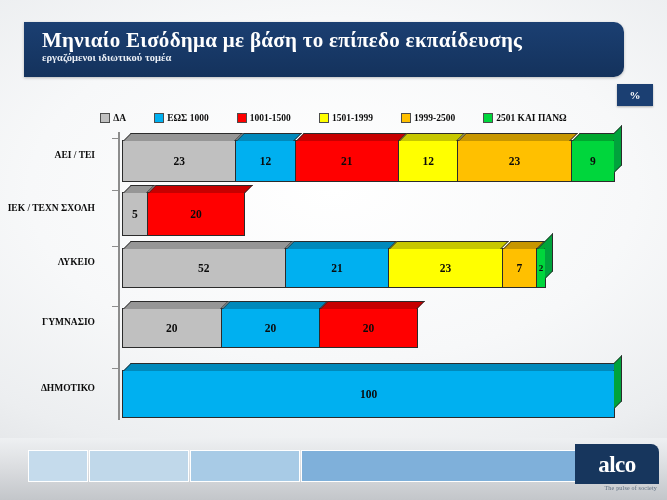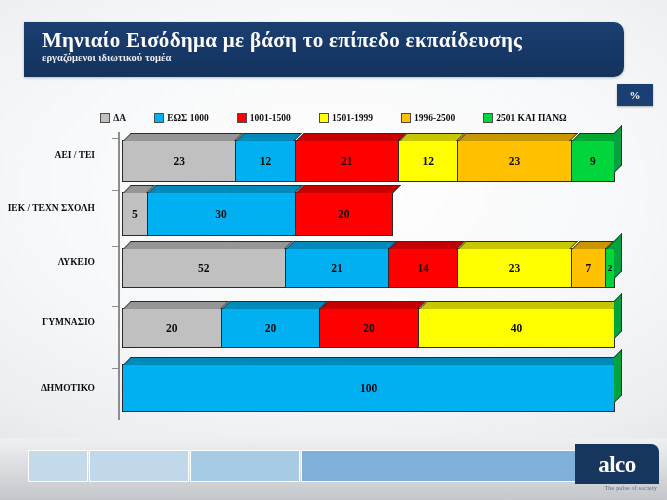--- a/index.html
+++ b/index.html
@@ -125,21 +125,21 @@
     <div class="legend-item">
       <span class="legend-swatch" style="background: rgb(255, 0, 0);"></span>
       <span class="legend-label">1001-1500</span>
     </div>
     <div class="legend-item">
       <span class="legend-swatch" style="background: rgb(255, 255, 0);"></span>
       <span class="legend-label">1501-1999</span>
     </div>
     <div class="legend-item">
       <span class="legend-swatch" style="background: rgb(255, 192, 0);"></span>
-      <span class="legend-label">1996-2500</span>
+      <span class="legend-label">1999-2500</span>
     </div>
     <div class="legend-item">
       <span class="legend-swatch" style="background: rgb(0, 214, 60);"></span>
       <span class="legend-label">2501 ΚΑΙ ΠΑΝΩ</span>
     </div>
   </div>
 
 <div class="chart">
   <div class="axis-line"></div>
   <div id="rows-host">
@@ -172,44 +172,36 @@
           <div class="side3d"></div>
         </div>
       </div>
       <div class="cat-label" style="top: 70px;">ΙΕΚ / ΤΕΧΝ ΣΧΟΛΗ</div>
       <div class="tick" style="top: 58px;"></div>
       <div class="bar-wrap" style="top: 60px; height: 44px;">
         <div class="seg" style="background: rgb(192, 192, 192); width: 24.65px; height: 44px;">
           <div class="top3d" style="background: rgb(150, 150, 150);"></div>
           <span class="seg-label">5</span>
         </div>
-        <div class="seg" style="background: rgb(0, 176, 240); width: 147.9px; height: 44px;">
-          <div class="top3d" style="background: rgb(0, 137, 187);"></div>
-          <span class="seg-label">30</span>
-        </div>
         <div class="seg" style="background: rgb(255, 0, 0); width: 98.6px; height: 44px;">
           <div class="top3d" style="background: rgb(199, 0, 0);"></div>
           <span class="seg-label">20</span>
         </div>
       </div>
       <div class="cat-label" style="top: 124px;">ΛΥΚΕΙΟ</div>
       <div class="tick" style="top: 114px;"></div>
       <div class="bar-wrap" style="top: 116px; height: 40px;">
         <div class="seg" style="background: rgb(192, 192, 192); width: 162.69px; height: 40px;">
           <div class="top3d" style="background: rgb(150, 150, 150);"></div>
           <span class="seg-label">52</span>
         </div>
         <div class="seg" style="background: rgb(0, 176, 240); width: 103.53px; height: 40px;">
           <div class="top3d" style="background: rgb(0, 137, 187);"></div>
           <span class="seg-label">21</span>
         </div>
-        <div class="seg" style="background: rgb(255, 0, 0); width: 69.02px; height: 40px;">
-          <div class="top3d" style="background: rgb(199, 0, 0);"></div>
-          <span class="seg-label">14</span>
-        </div>
         <div class="seg" style="background: rgb(255, 255, 0); width: 113.39px; height: 40px;">
           <div class="top3d" style="background: rgb(199, 199, 0);"></div>
           <span class="seg-label">23</span>
         </div>
         <div class="seg" style="background: rgb(255, 192, 0); width: 34.51px; height: 40px;">
           <div class="top3d" style="background: rgb(199, 150, 0);"></div>
           <span class="seg-label">7</span>
         </div>
         <div class="seg" style="background: rgb(0, 214, 60); width: 9.86px; height: 40px;">
           <div class="top3d" style="background: rgb(0, 167, 47);"></div>
@@ -225,29 +217,24 @@
           <span class="seg-label">20</span>
         </div>
         <div class="seg" style="background: rgb(0, 176, 240); width: 98.6px; height: 40px;">
           <div class="top3d" style="background: rgb(0, 137, 187);"></div>
           <span class="seg-label">20</span>
         </div>
         <div class="seg" style="background: rgb(255, 0, 0); width: 98.6px; height: 40px;">
           <div class="top3d" style="background: rgb(199, 0, 0);"></div>
           <span class="seg-label">20</span>
         </div>
-        <div class="seg" style="background: rgb(255, 255, 0); width: 197.2px; height: 40px;">
-          <div class="top3d" style="background: rgb(199, 199, 0);"></div>
-          <span class="seg-label">40</span>
-          <div class="side3d"></div>
-        </div>
       </div>
       <div class="cat-label" style="top: 250px;">ΔΗΜΟΤΙΚΟ</div>
       <div class="tick" style="top: 236px;"></div>
-      <div class="bar-wrap" style="top: 232px; height: 48px;">
+      <div class="bar-wrap" style="top: 238px; height: 48px;">
         <div class="seg" style="background: rgb(0, 176, 240); width: 493px; height: 48px;">
           <div class="top3d" style="background: rgb(0, 137, 187);"></div>
           <span class="seg-label">100</span>
           <div class="side3d"></div>
         </div>
       </div>
     </div>
 </div>
 
 <div class="footer">

